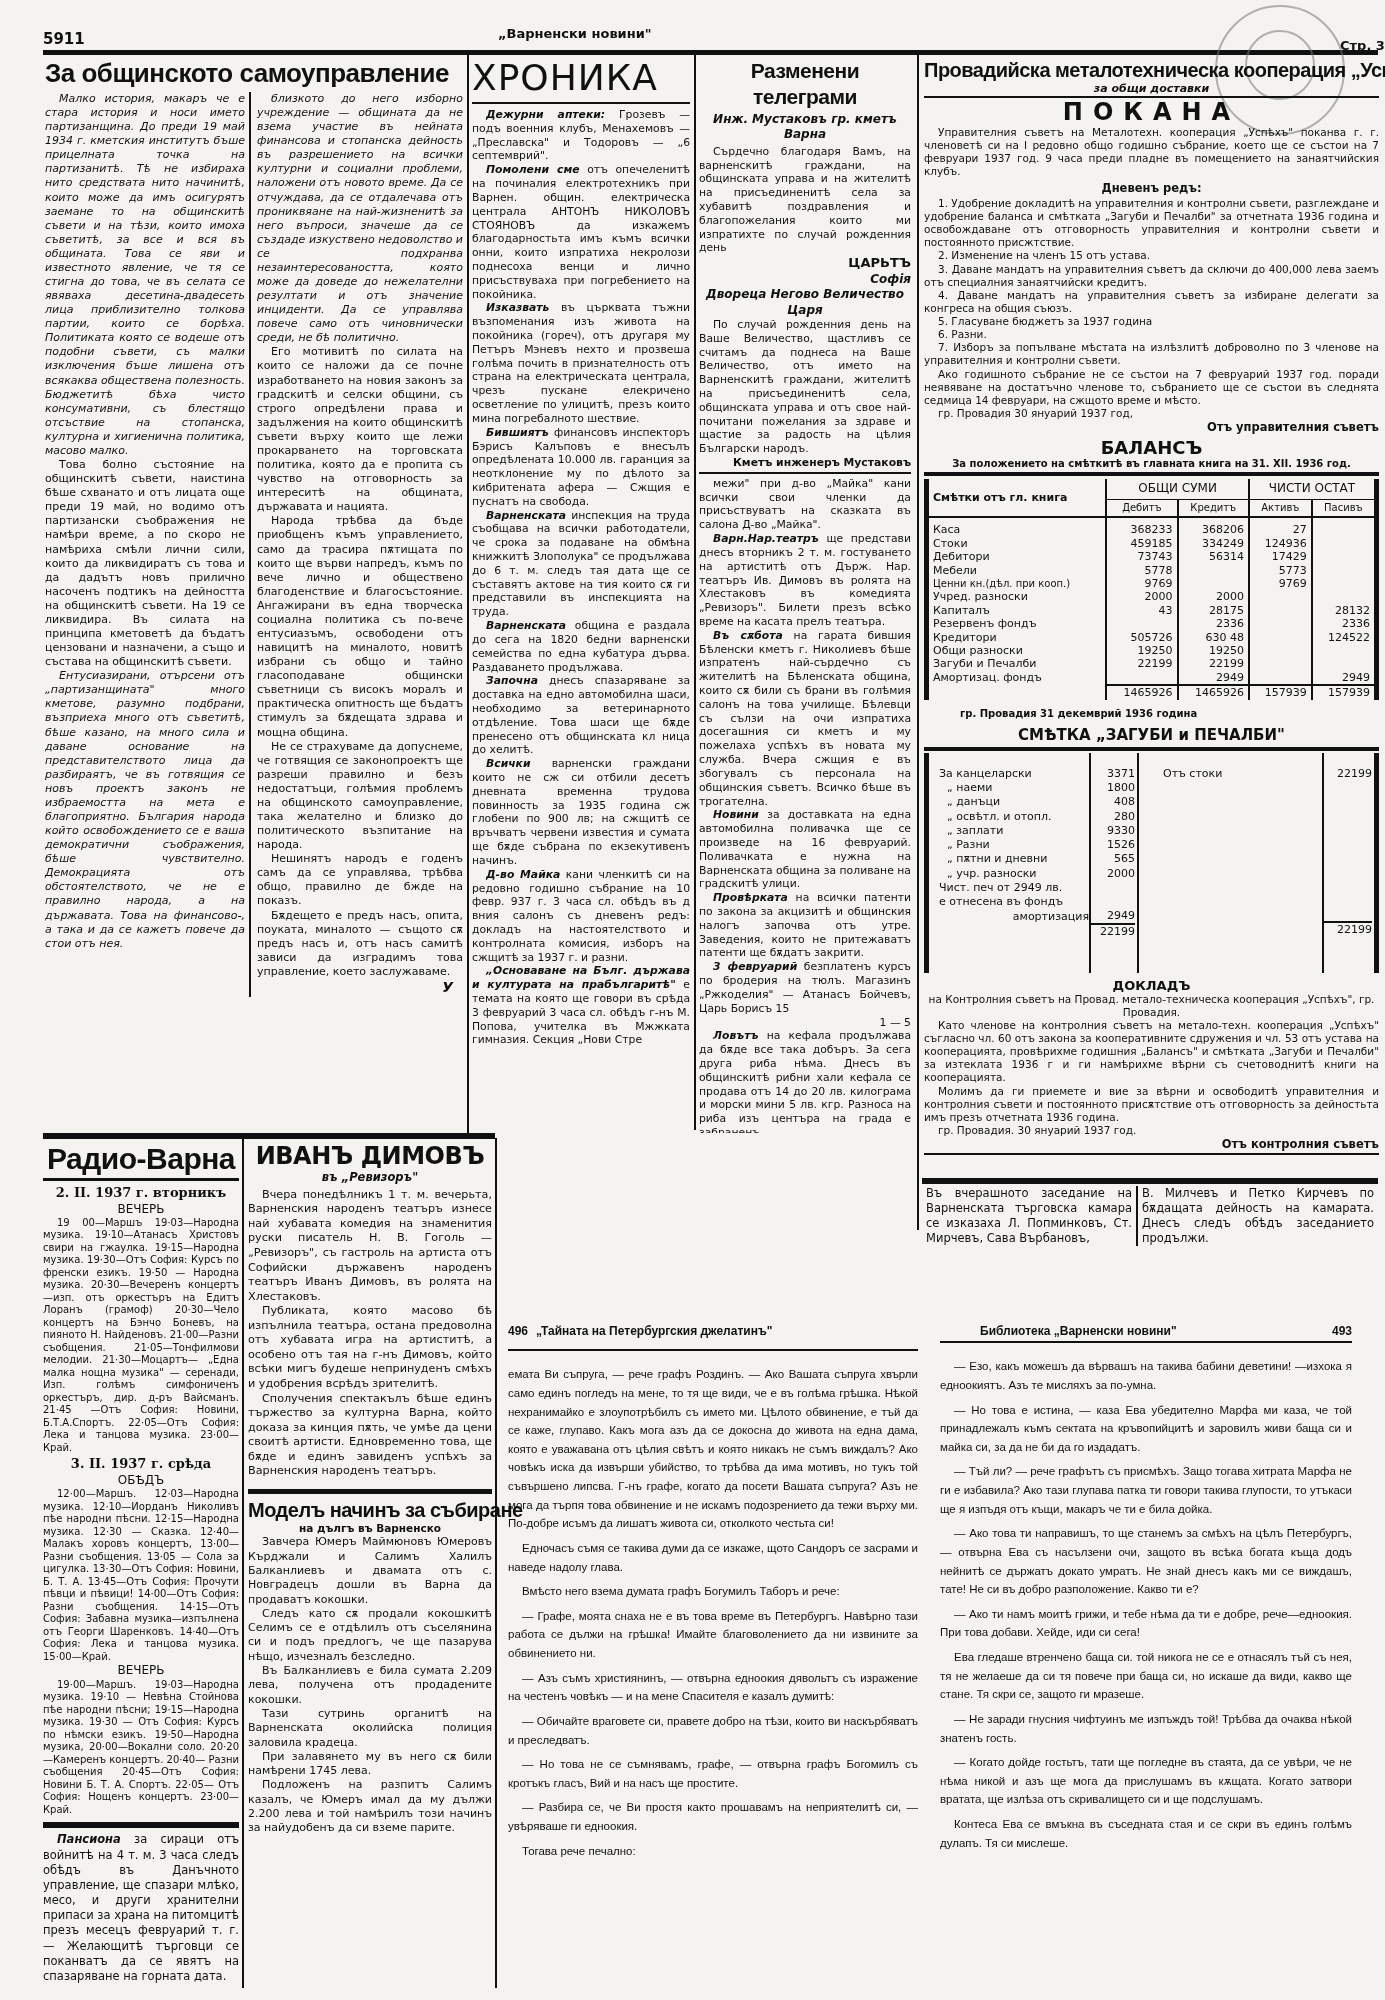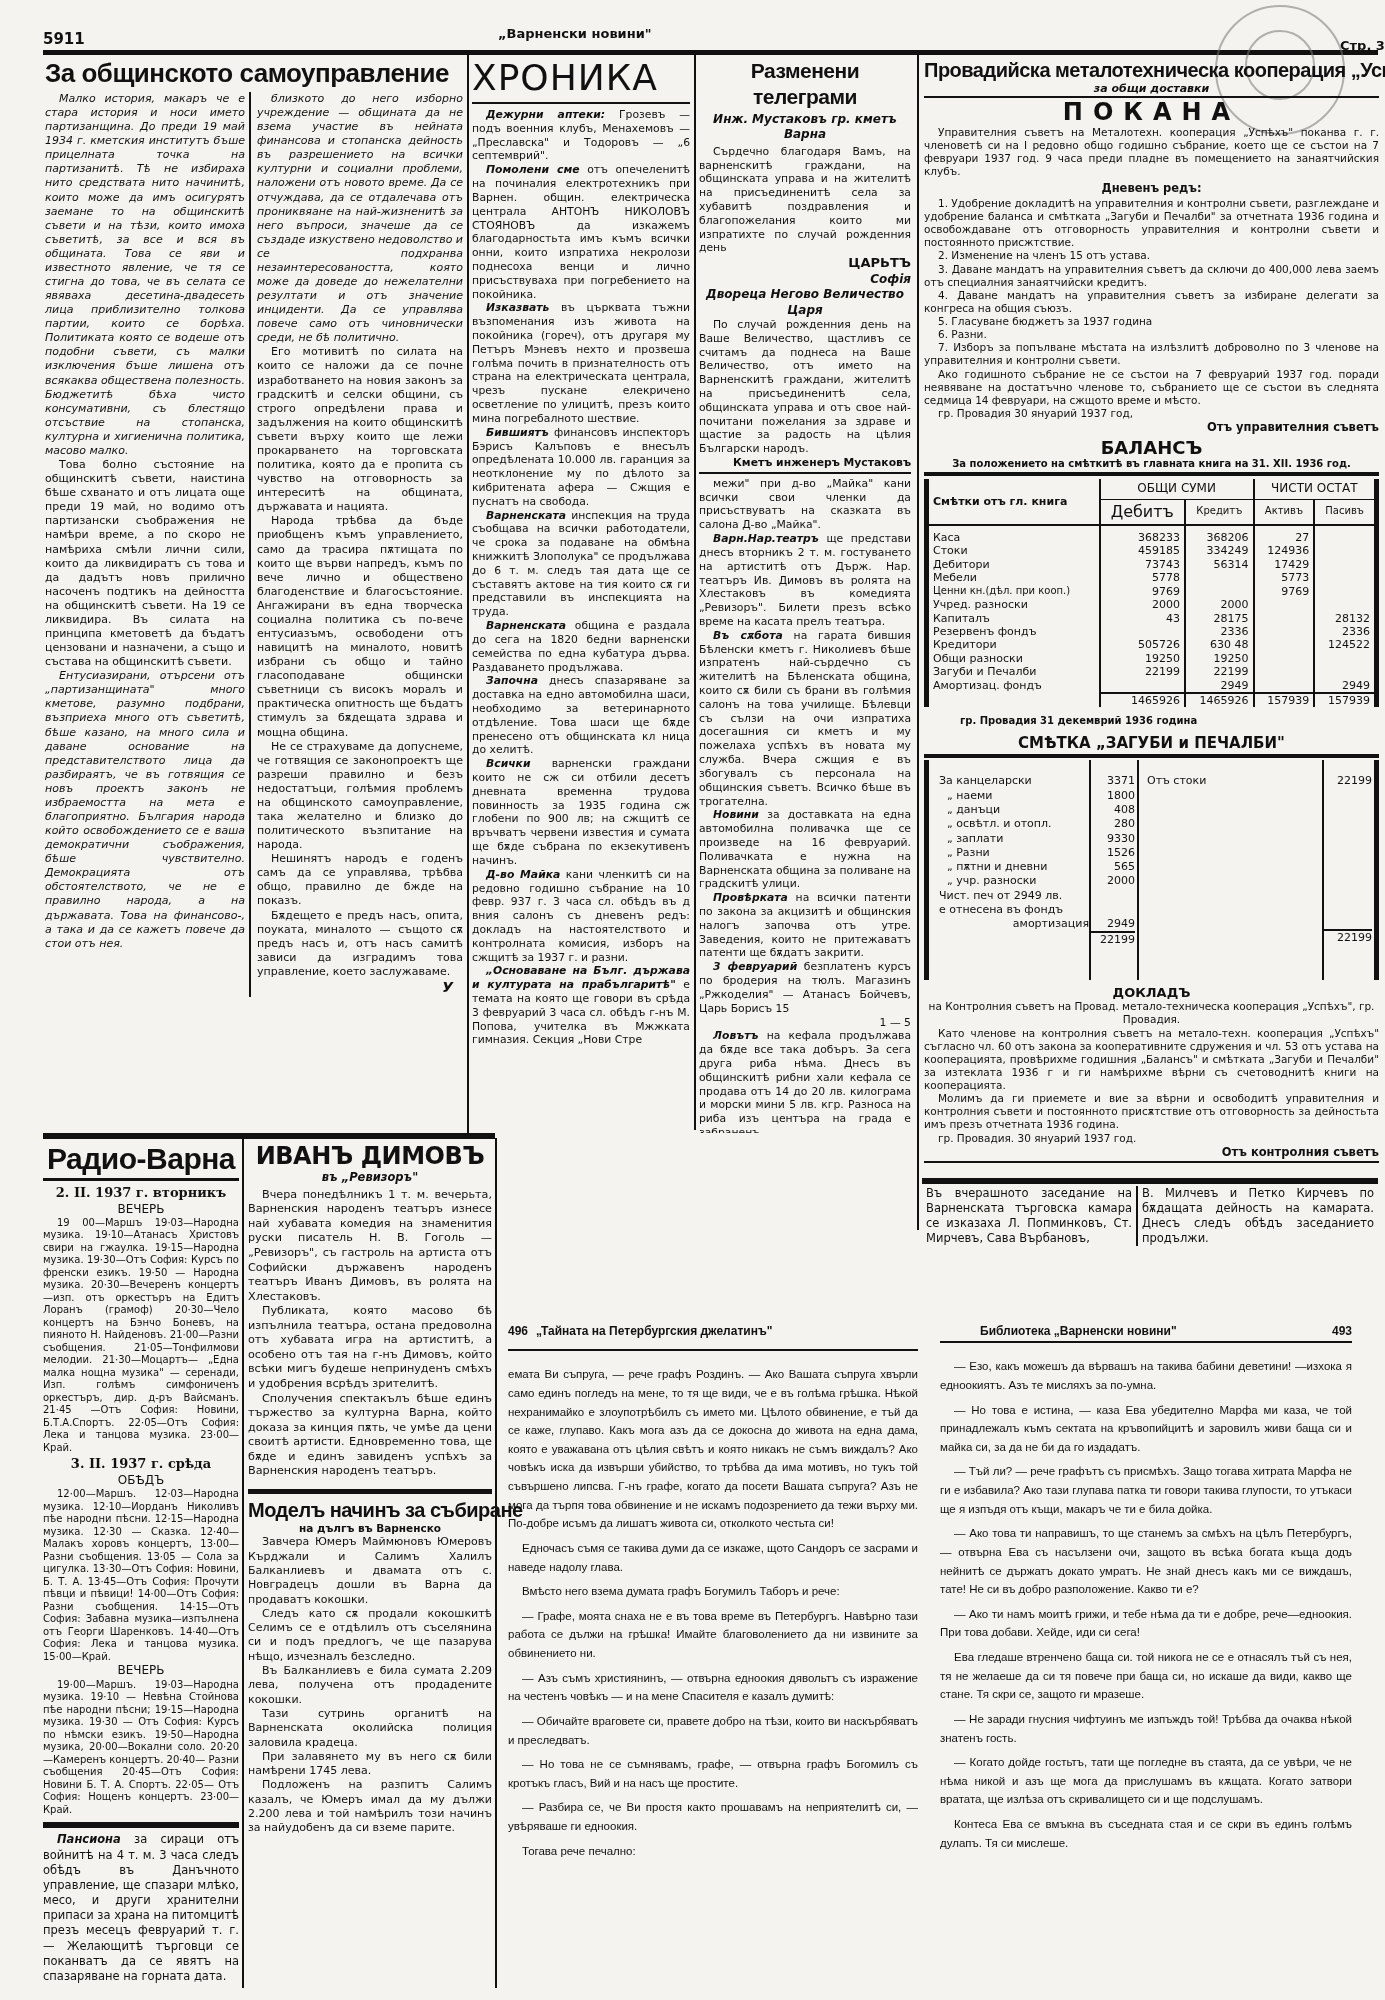--- a/index.html
+++ b/index.html
@@ -117,21 +117,21 @@
   <div class="center" style="font-size:18px;font-weight:bold;margin-top:4px;line-height:20px;">БАЛАНСЪ</div>
   <div class="center bold" style="font-size:10px;border-bottom:4px solid #111;padding-bottom:1px;">За положението на смѣткитѣ въ главната книга на 31. XII. 1936 год.</div>
   <table class="bal" style="border-left:5px solid #111;border-right:5px solid #111;margin-top:3px;">
     <thead>
       <tr>
         <th rowspan="2" style="text-align:left;border-right:2px solid #111;border-bottom:2px solid #111;">Смѣтки отъ гл. книга</th>
         <th colspan="2" style="border-right:2px solid #111;border-bottom:1px solid #111;font-weight:normal;font-size:12px;">ОБЩИ СУМИ</th>
         <th colspan="2" style="border-bottom:1px solid #111;font-weight:normal;font-size:12px;">ЧИСТИ ОСТАТ</th>
       </tr>
       <tr>
-        <th style="border-right:2px solid #111;border-bottom:2px solid #111;font-weight:normal;font-size:16px;">Дебитъ</th>
+        <th style="border-right:2px solid #111;border-bottom:2px solid #111;font-weight:normal;font-size:10px;">Дебитъ</th>
         <th style="border-right:2px solid #111;border-bottom:2px solid #111;font-weight:normal;font-size:10px;">Кредитъ</th>
         <th style="border-right:2px solid #111;border-bottom:2px solid #111;font-weight:normal;font-size:10px;">Активъ</th>
         <th style="border-bottom:2px solid #111;font-weight:normal;font-size:10px;">Пасивъ</th>
       </tr>
     </thead>
     <tbody>
       <tr style="height:6px">
           <td style="border-right:2px solid #111"></td>
           <td class="num"></td>
           <td class="num"></td>
@@ -255,21 +255,21 @@
       <div>280</div>
       <div>9330</div>
       <div>1526</div>
       <div>565</div>
       <div>2000</div>
       <div style="height:14px"></div>
         <div style="height:14px"></div>
       <div>2949</div>
       <div style="border-top:2px solid #111">22199</div>
     </div>
-    <div style="flex:1;padding:14px 0 0 8px;border-right:2px solid #111;">
+    <div style="flex:1;padding:14px 0 0 24px;border-right:2px solid #111;">
       <div>Отъ стоки</div>
     </div>
     <div style="width:50px;padding:14px 2px 0 0;text-align:right;">
       <div>22199</div>
       <div style="height:140px"></div>
       <div style="border-top:2px solid #111">22199</div>
     </div>
   </div>
 
   <div class="center bold" style="font-size:13px;margin-top:6px;line-height:14px;">ДОКЛАДЪ</div>

